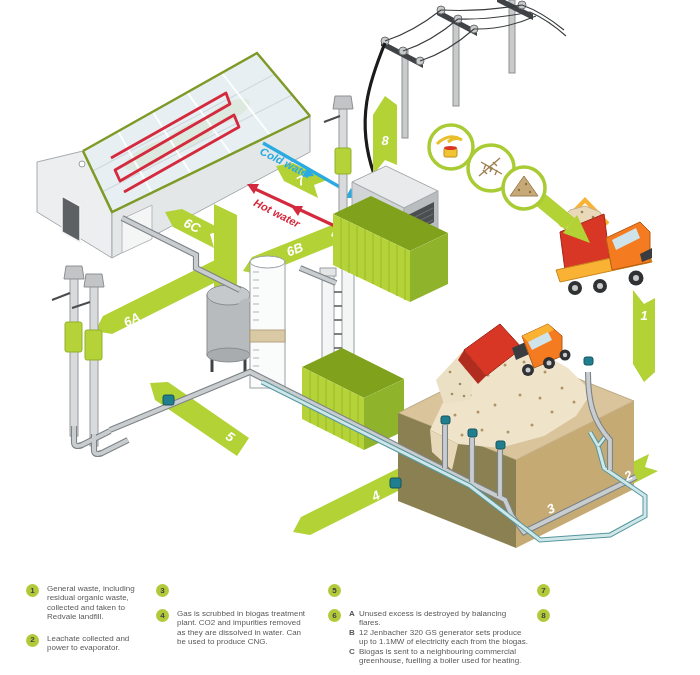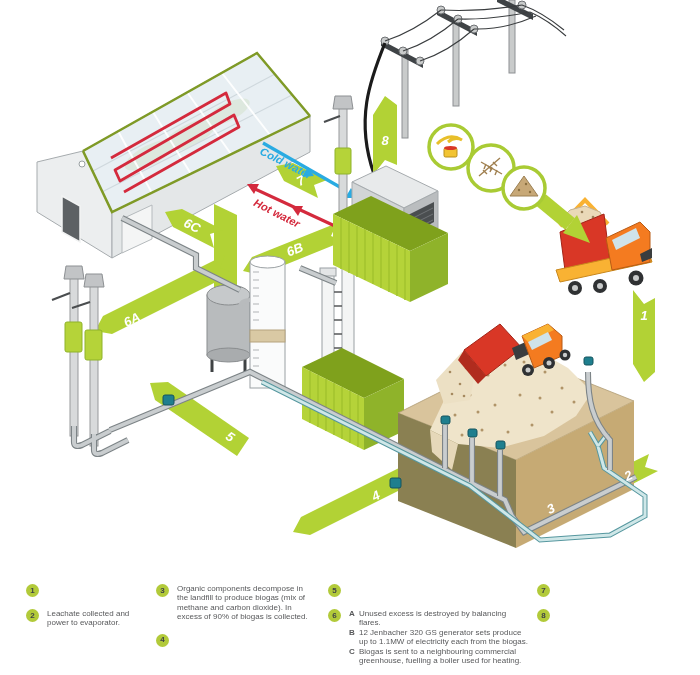--- a/index.html
+++ b/index.html
@@ -319,33 +319,34 @@
     <text class="step-label" x="385" y="145">8</text>
     <text class="flow-label" x="286" y="167" fill="#29abe2" transform="rotate(27 286 163)">Cold water</text>
     <text class="flow-label" x="277" y="217" fill="#d42a3d" transform="rotate(27 277 213)">Hot water</text>
   </g>
 </svg>
 
 <div id="legend">
   <div class="col col1">
     <div class="item">
       <div class="num">1</div>
+      <div class="txt">General waste, including residual organic waste, collected and taken to Redvale landfill.</div>
     </div>
     <div class="item">
       <div class="num">2</div>
       <div class="txt">Leachate collected and power to evaporator.</div>
     </div>
   </div>
   <div class="col col2">
     <div class="item">
       <div class="num">3</div>
-      <div class="txt">Organic components decompose in the landfill to produce biogas (mix of methane and carbon dioxide). In excess of 90% of biogas is collected.</div>
     </div>
     <div class="item">
       <div class="num">4</div>
+      <div class="txt">Gas is scrubbed in biogas treatment plant. CO2 and impurities removed as they are dissolved in water. Can be used to produce CNG.</div>
     </div>
   </div>
   <div class="col col3">
     <div class="item">
       <div class="num">5</div>
     </div>
     <div class="item">
       <div class="num">6</div>
       <div class="txt">
         <div class="sub">

